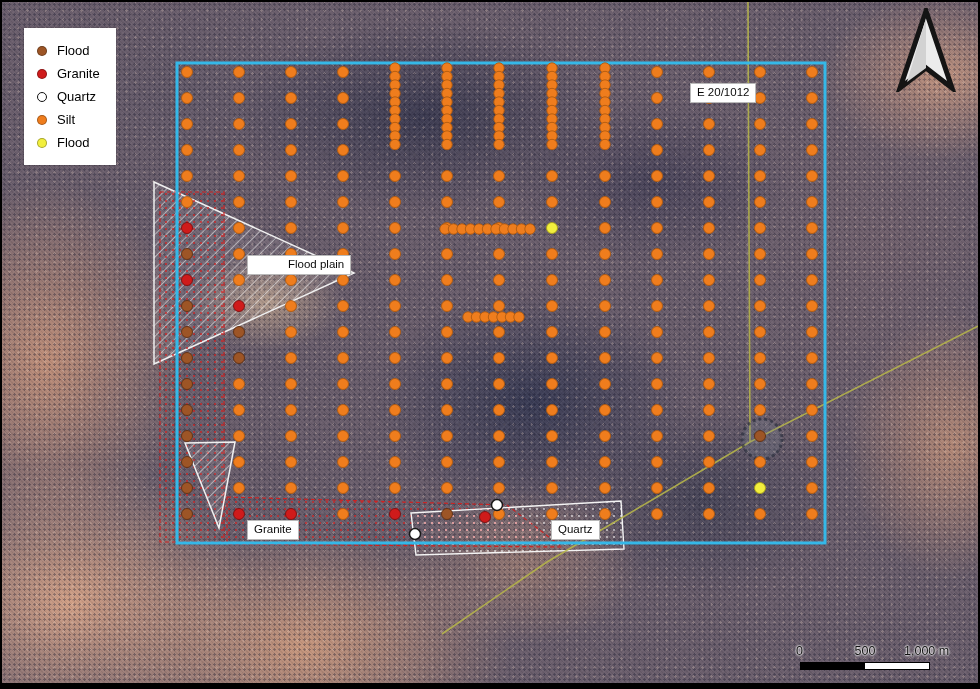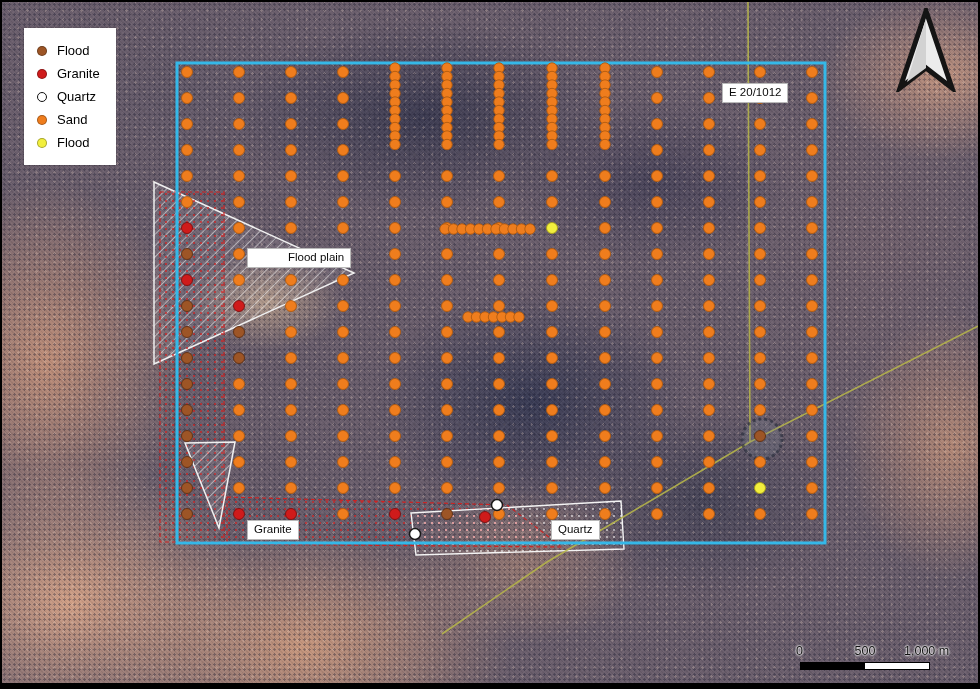--- a/index.html
+++ b/index.html
@@ -403,34 +403,34 @@
         <div class="legend-row">
           <span class="legend-swatch" style="background: rgb(207, 27, 27);"></span>
           <span class="legend-label">Granite</span>
         </div>
         <div class="legend-row">
           <span class="legend-swatch ring"></span>
           <span class="legend-label">Quartz</span>
         </div>
         <div class="legend-row">
           <span class="legend-swatch" style="background: rgb(239, 125, 29);"></span>
-          <span class="legend-label">Sand</span>
+          <span class="legend-label">Silt</span>
         </div>
         <div class="legend-row">
           <span class="legend-swatch" style="background: rgb(242, 239, 61);"></span>
           <span class="legend-label">Flood</span>
         </div>
       </div>
   </div>
 
   <div id="labels">
-      <div class="map-label" style="left: 245px; top: 246px; padding-left: 40px;">Flood plain</div>
+      <div class="map-label" style="left: 245px; top: 253px; padding-left: 40px;">Flood plain</div>
       <div class="map-label" style="left: 245px; top: 518px;">Granite</div>
       <div class="map-label" style="left: 549px; top: 518px;">Quartz</div>
-      <div class="map-label" style="left: 720px; top: 81px;">E 20/1012</div>
+      <div class="map-label" style="left: 688px; top: 81px;">E 20/1012</div>
     </div>
 
   <svg class="north-arrow" viewBox="0 0 62 84" xmlns="http://www.w3.org/2000/svg">
     <polygon points="31,3 5,80 31,60 57,80" fill="#ececec" stroke="#141414" stroke-width="5" stroke-linejoin="miter"></polygon>
     <polygon points="31,10 31,60 12,74" fill="#d2d2d2"></polygon>
   </svg>
 
   <div class="scale-bar">
     <div class="scale-labels">
       <span class="s0">0</span>

